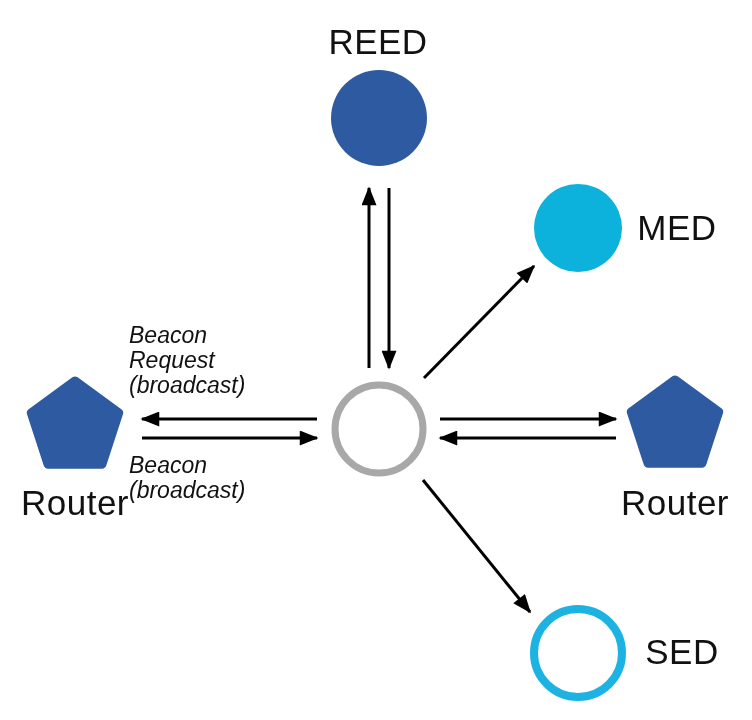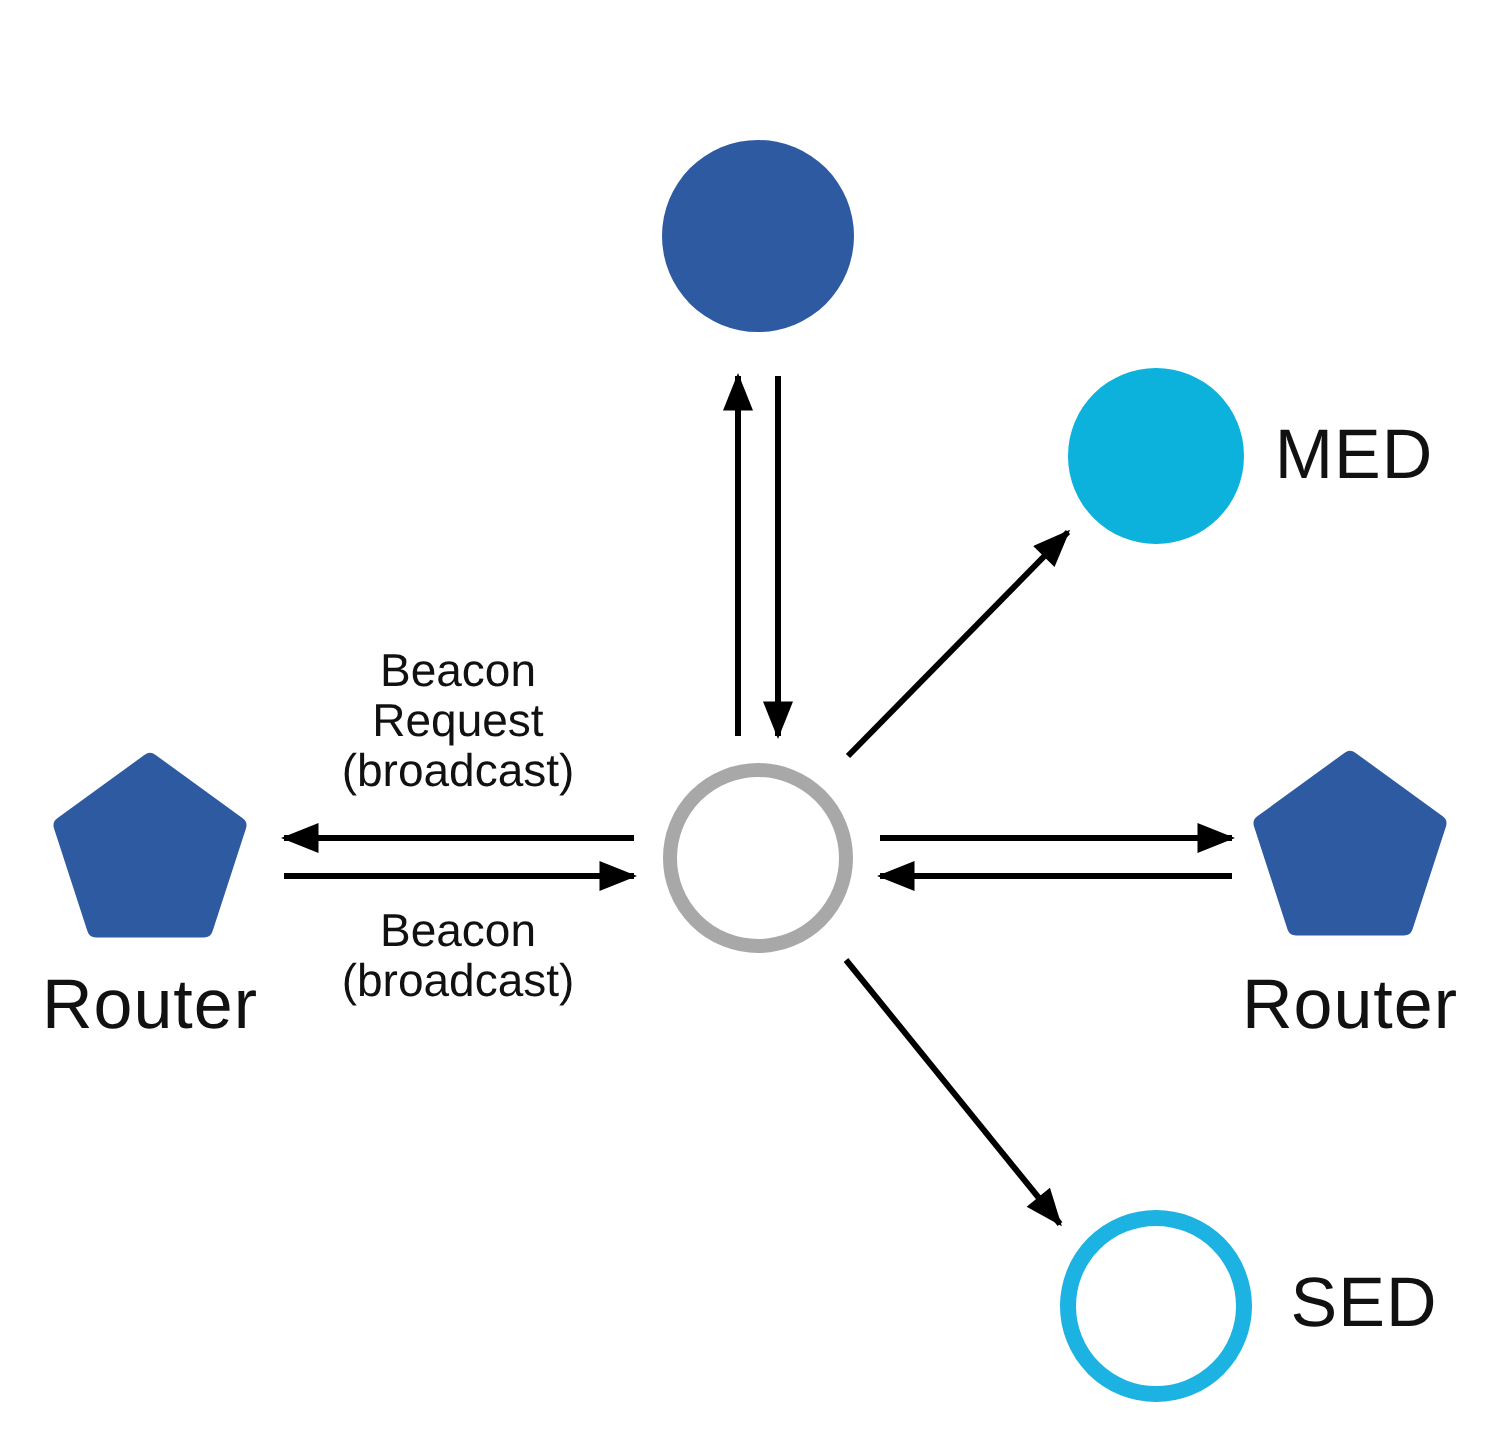--- a/index.html
+++ b/index.html
@@ -26,23 +26,24 @@
     text-align: center;
     font-size: 35px;
     line-height: 42px;
     color: #111111;
     letter-spacing: 0.5px;
     user-select: none;
   }
   .flow-label {
     position: absolute;
     width: 200px;
-    text-align: center;
+    text-align: left;
     font-size: 23px;
     line-height: 25px;
+    font-style: italic;
     color: #111111;
     white-space: pre-line;
     user-select: none;
   }
 </style>
 </head>
 <body>
 
 <div id="stage">
 
@@ -65,20 +66,21 @@
     <g id="nodes-layer">
         <circle cx="379" cy="118" r="48" fill="#2d5aa1"></circle>
         <circle cx="578" cy="228" r="44" fill="#0cb1dc"></circle>
         <circle cx="379" cy="429" r="44" fill="#ffffff" stroke="#a8a8a8" stroke-width="7"></circle>
         <circle cx="578" cy="653" r="44" fill="#ffffff" stroke="#1cb3e3" stroke-width="8"></circle>
         <polygon points="75.0,381.0 118.7,412.8 102.0,464.2 48.0,464.2 31.3,412.8" fill="#2d5aa1" stroke="#2d5aa1" stroke-width="9" stroke-linejoin="round"></polygon>
         <polygon points="675.0,380.0 718.7,411.8 702.0,463.2 648.0,463.2 631.3,411.8" fill="#2d5aa1" stroke="#2d5aa1" stroke-width="9" stroke-linejoin="round"></polygon>
       </g>
   </svg>
 
+  <div class="node-label" style="left:278px; top:21px;">REED</div>
 
   <div class="node-label" style="left:577px; top:207px;">MED</div>
 
   <div class="node-label" style="left:582px; top:631px;">SED</div>
 
   <div class="node-label" style="left:-25px; top:482px;">Router</div>
 
   <div class="node-label" style="left:575px; top:482px;">Router</div>
 
   <div class="flow-label" style="left:129px; top:323px;">Beacon

